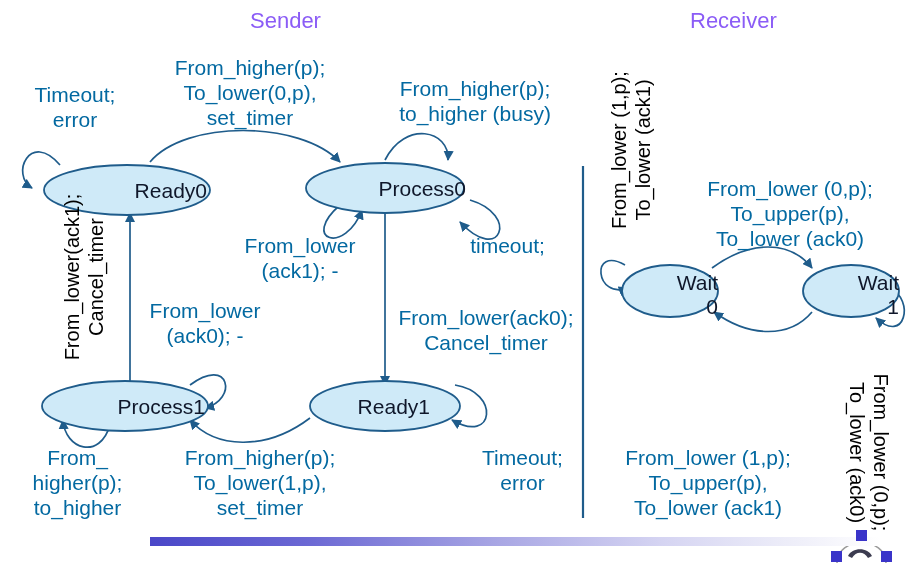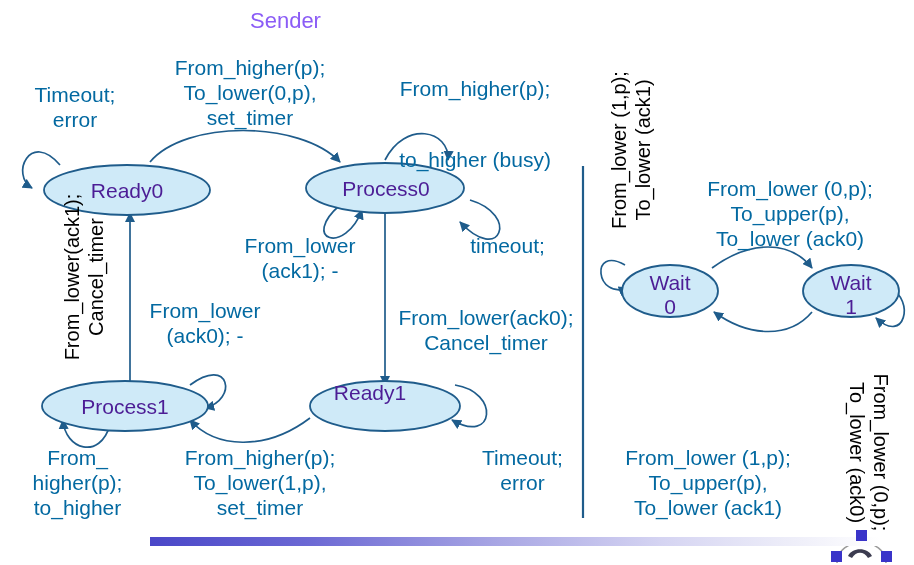--- a/index.html
+++ b/index.html
@@ -7,34 +7,35 @@
     width:914px;height:565px;
     background:#ffffff;
     font-family:"Liberation Sans", sans-serif;
     overflow:hidden;
     position:relative;
   }
   #canvas{position:absolute;left:0;top:0;width:914px;height:565px;}
   svg.layer{position:absolute;left:0;top:0;width:914px;height:565px;pointer-events:none;}
   .txt{position:absolute;white-space:pre;color:#0369a1;font-size:21px;line-height:25px;text-align:center;}
   .title{position:absolute;color:#8b5cf6;font-size:22px;font-weight:400;white-space:pre;}
-  .statelabel{position:absolute;font-size:21px;color:#4c1d95;text-align:center;line-height:25px;white-space:pre;}
+  .statelabel{position:absolute;font-size:21px;color:#0f172a;text-align:right;line-height:25px;white-space:pre;}
   .rot-ccw{transform-origin:0 0;transform:rotate(-90deg);}
   .rot-cw{transform-origin:0 0;transform:rotate(90deg);}
   .vtextbox{position:absolute;font-size:20px;line-height:24px;color:#000;white-space:pre;text-align:center;}
   #gradbar{position:absolute;left:150px;top:537px;width:730px;height:9px;
     background:linear-gradient(to right,#4a47c8 0%, #6c69d4 22%, #a9a7e4 48%, #d5d4f2 70%, #eeeef9 88%, #ffffff 100%);}
   .handle{position:absolute;width:11px;height:11px;background:#3a34c9;}
 </style>
 </head>
 <body>
 
 <div id="canvas">
 
   <div class="title" style="left:250px;top:8px;">Sender</div>
+  <div class="title" style="left:690px;top:8px;">Receiver</div>
 
   <svg class="layer" viewBox="0 0 914 565">
     <defs>
       <marker id="ah" viewBox="0 0 10 10" refX="9" refY="5" markerWidth="6" markerHeight="6" orient="auto-start-reverse">
         <path d="M 0 0 L 10 5 L 0 10 z" fill="#1f5c8b"></path>
       </marker>
     </defs>
     <g fill="none" stroke="#1f5c8b" stroke-width="1.7" marker-end="url(#ah)">
 
       <path d="M 60 165 C 30 130, 10 175, 32 188"></path>
@@ -83,36 +84,36 @@
       <path d="M 837 563 C 837 536, 886 536, 886 563"></path>
     </g>
     <g fill="#3c3c50" stroke="none">
       <path d="M 848 556 C 852 547, 868 547, 872 556 L 868 558 C 864 551, 856 551, 852 558 Z"></path>
     </g>
   </svg>
 
   <div class="statelabel" style="left:47px;top:178px;width:160px;">Ready0</div>
   <div class="statelabel" style="left:306px;top:176px;width:160px;">Process0</div>
   <div class="statelabel" style="left:45px;top:394px;width:160px;">Process1</div>
-  <div class="statelabel" style="left:310px;top:380px;width:120px;">Ready1</div>
+  <div class="statelabel" style="left:310px;top:394px;width:120px;">Ready1</div>
 
   <div class="statelabel" style="left:622px;top:270px;width:96px;">Wait</div>
   <div class="statelabel" style="left:622px;top:294px;width:96px;">0</div>
   <div class="statelabel" style="left:803px;top:270px;width:96px;">Wait</div>
   <div class="statelabel" style="left:803px;top:294px;width:96px;">1</div>
 
   <div class="txt" style="left:0px;top:82px;width:150px;">Timeout;</div>
   <div class="txt" style="left:0px;top:107px;width:150px;">error</div>
 
   <div class="txt" style="left:145px;top:55px;width:210px;">From_higher(p);</div>
   <div class="txt" style="left:145px;top:80px;width:210px;">To_lower(0,p),</div>
   <div class="txt" style="left:145px;top:105px;width:210px;">set_timer</div>
 
   <div class="txt" style="left:365px;top:76px;width:220px;">From_higher(p);</div>
-  <div class="txt" style="left:365px;top:101px;width:220px;margin-top:46px;">to_higher (busy)</div>
+  <div class="txt" style="left:365px;top:101px;width:220px;">to_higher (busy)</div>
 
   <div class="txt" style="left:215px;top:233px;width:170px;">From_lower</div>
   <div class="txt" style="left:215px;top:258px;width:170px;">(ack1); -</div>
 
   <div class="txt" style="left:420px;top:233px;width:175px;">timeout;</div>
 
   <div class="txt" style="left:381px;top:305px;width:210px;">From_lower(ack0);</div>
   <div class="txt" style="left:381px;top:330px;width:210px;">Cancel_timer</div>
 
   <div class="txt" style="left:117px;top:295px;width:185px;"></div>

